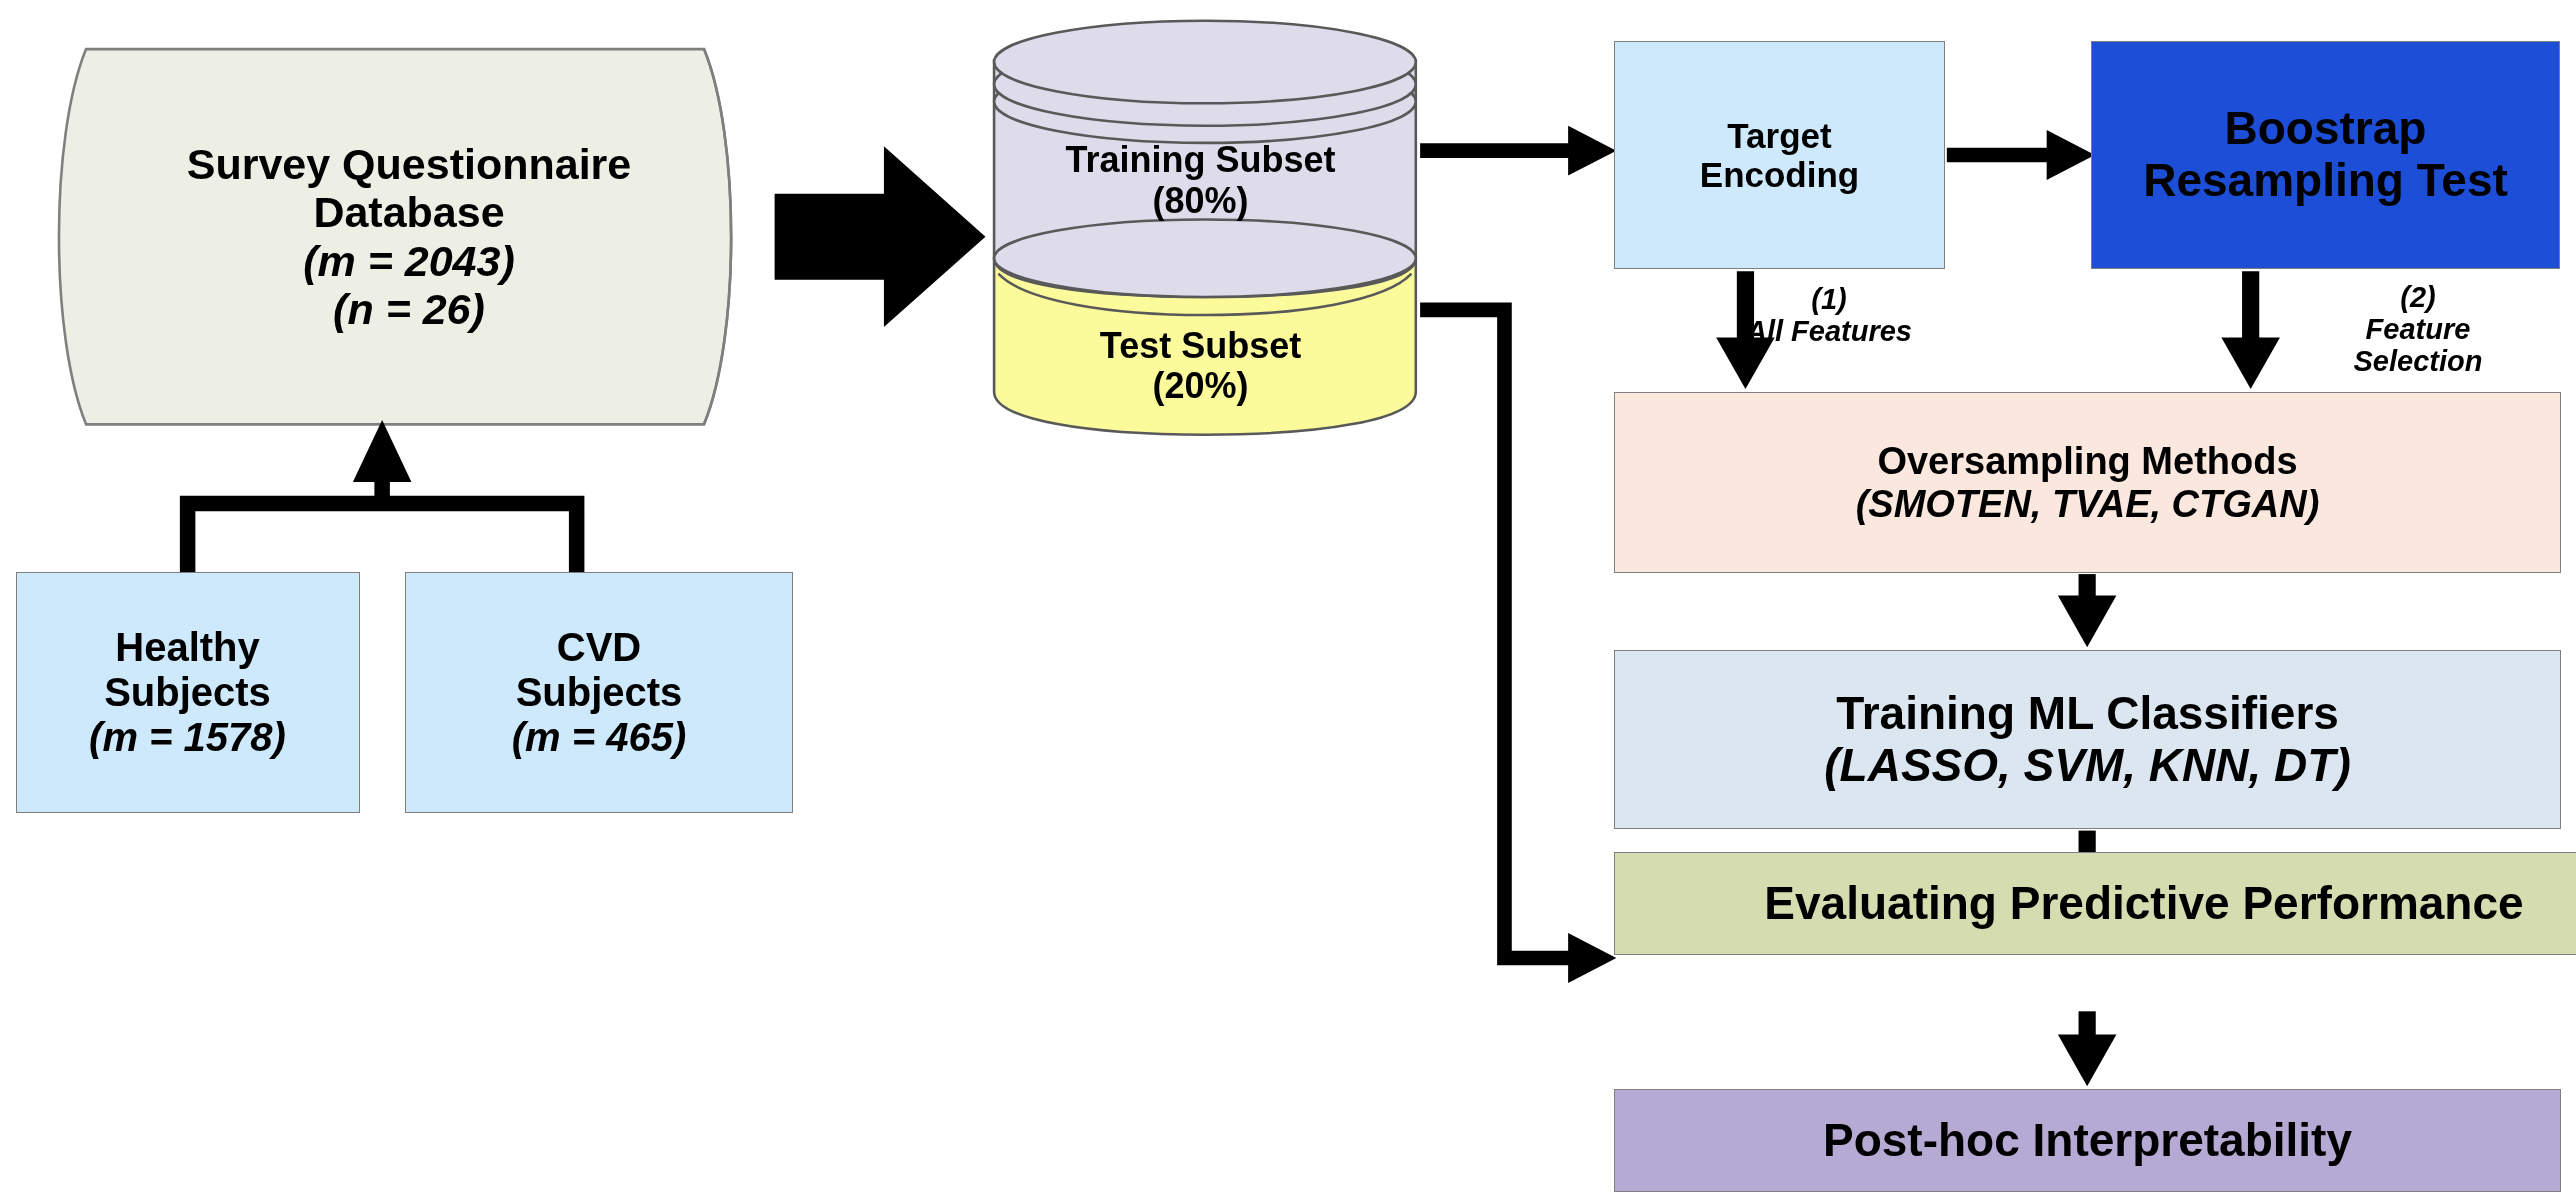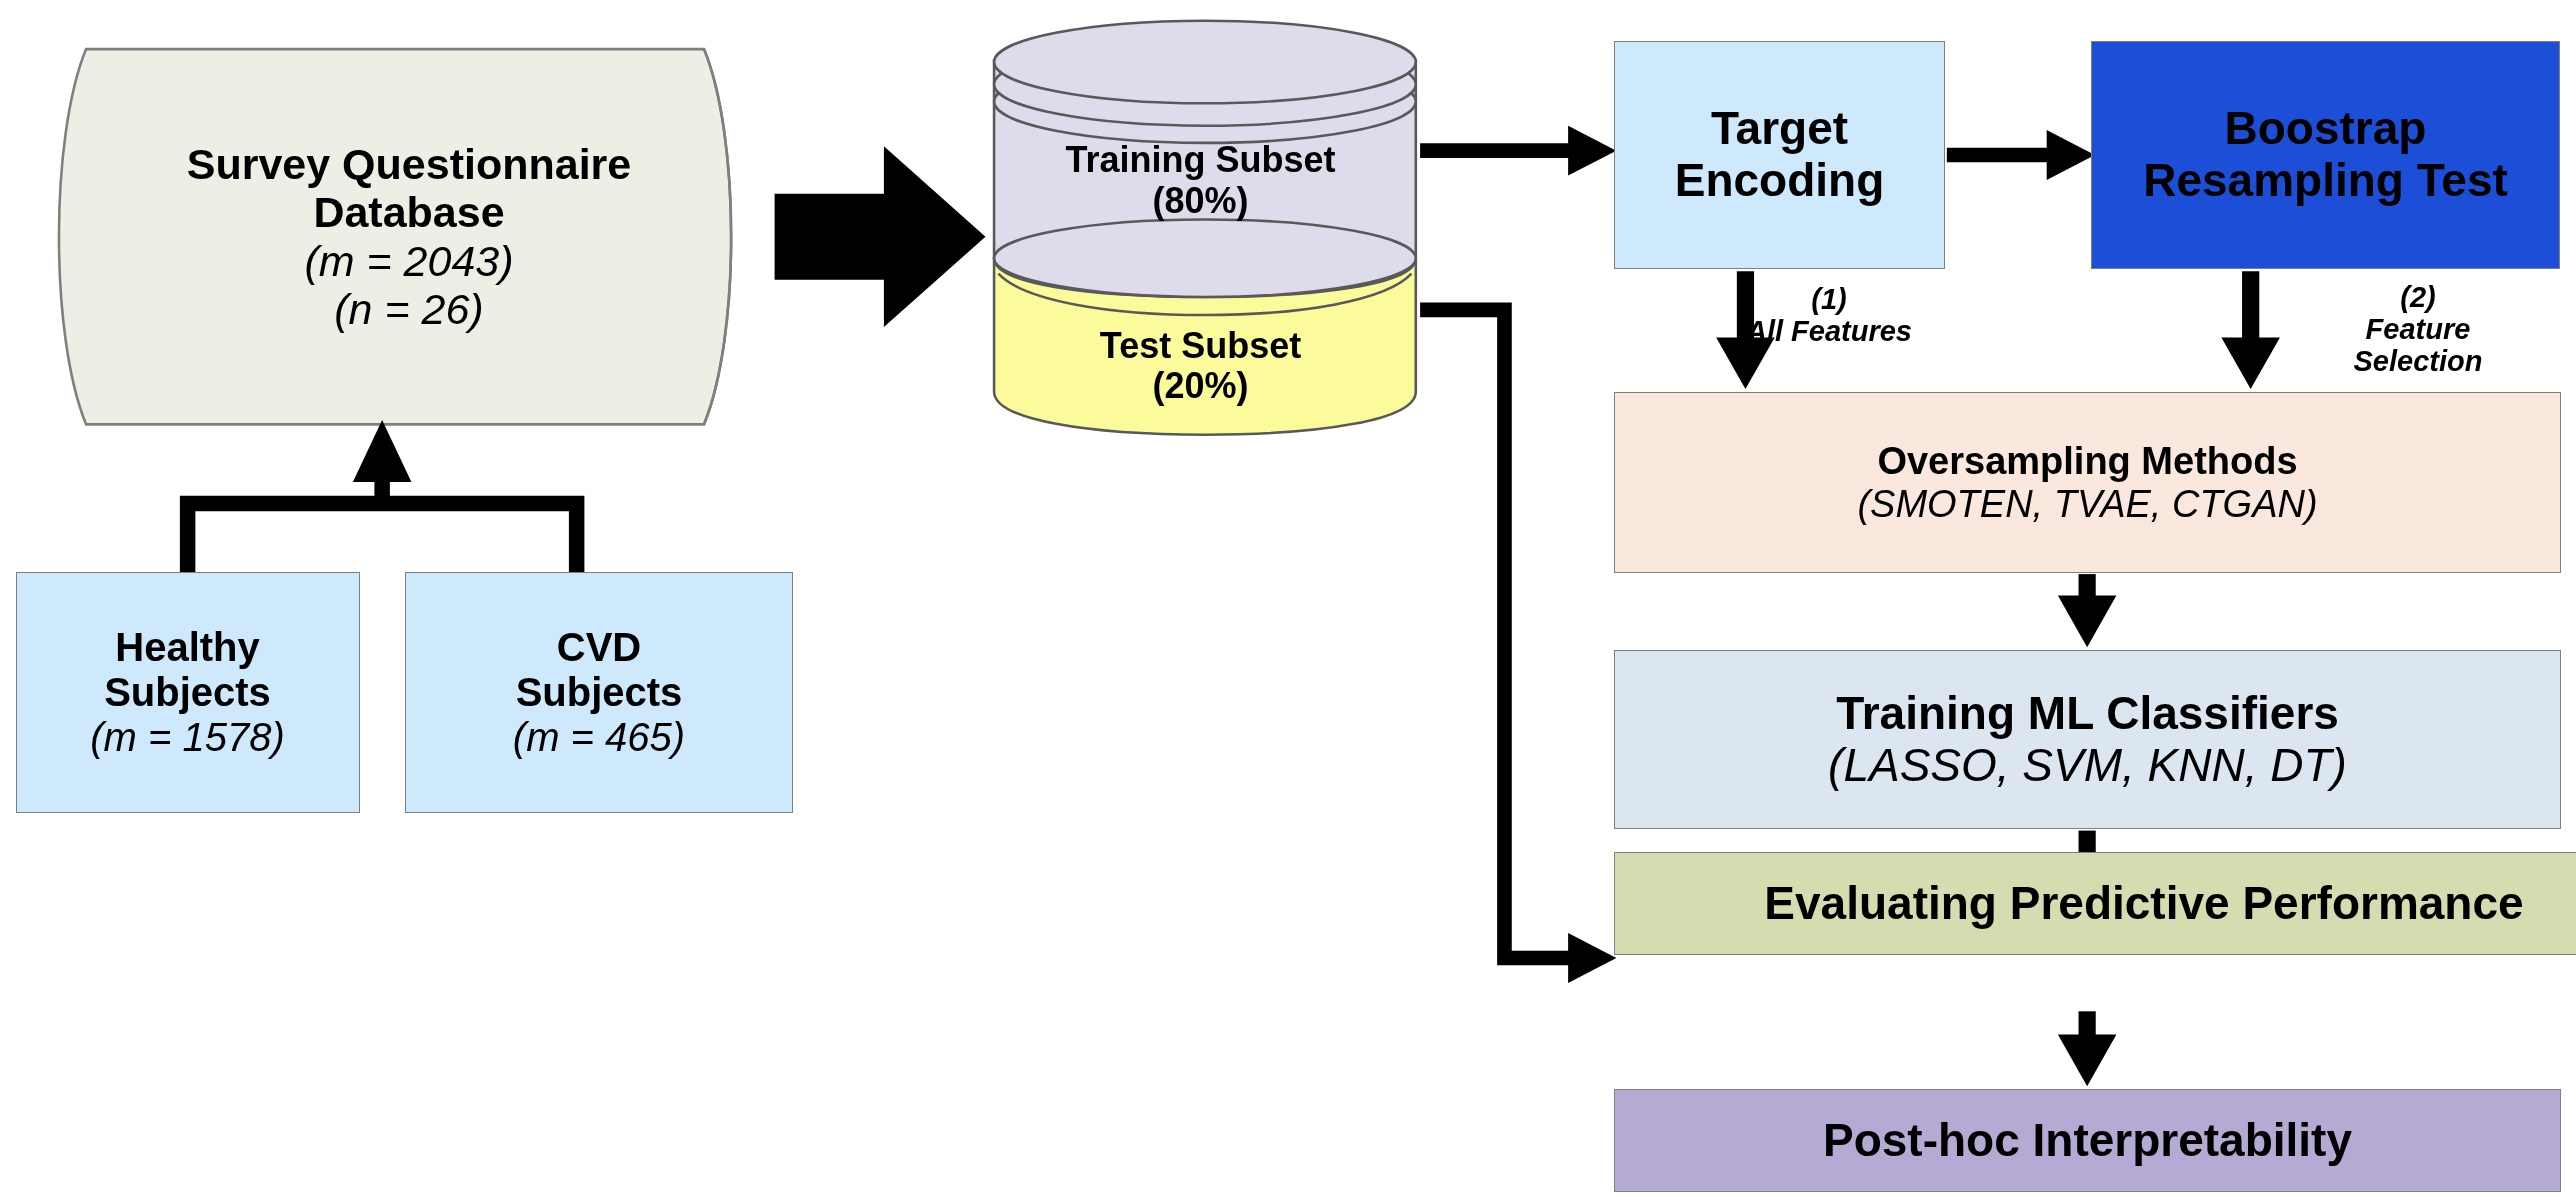--- a/index.html
+++ b/index.html
@@ -35,21 +35,21 @@
     color: #000000;
     z-index: 5;
   }
   .node .ttl {
     font-weight: bold;
     line-height: 1.12;
     white-space: pre-line;
   }
   .node .sub {
     font-style: italic;
-    font-weight: normal;
+    font-weight: bold;
     line-height: 1.12;
     white-space: pre-line;
   }
   
   .rect {
     border: 1.7px solid #7f7f7f;
   }
   
   #node-healthy, #node-cvd {
     background: #CDE9FB;
@@ -74,21 +74,21 @@
     z-index: 6;
     background: transparent;
     border: none;
   }
   #node-train { left: 981px; top: 103px; width: 439px; height: 155px; }
   #node-test  { left: 981px; top: 293px; width: 439px; height: 146px; }
 
   
   #node-target {
     left: 1614px; top: 41px; width: 331px; height: 228px;
-    background: #CDE9FB; font-size: 46px;
+    background: #CDE9FB; font-size: 35px;
   }
   #node-boostrap {
     left: 2091px; top: 41px; width: 469px; height: 228px;
     background: #1d4ed8; font-size: 46px;
   }
   #node-oversampling {
     left: 1614px; top: 392px; width: 947px; height: 181px;
     background: #FAE7DD; font-size: 38px;
   }
   #node-training {

